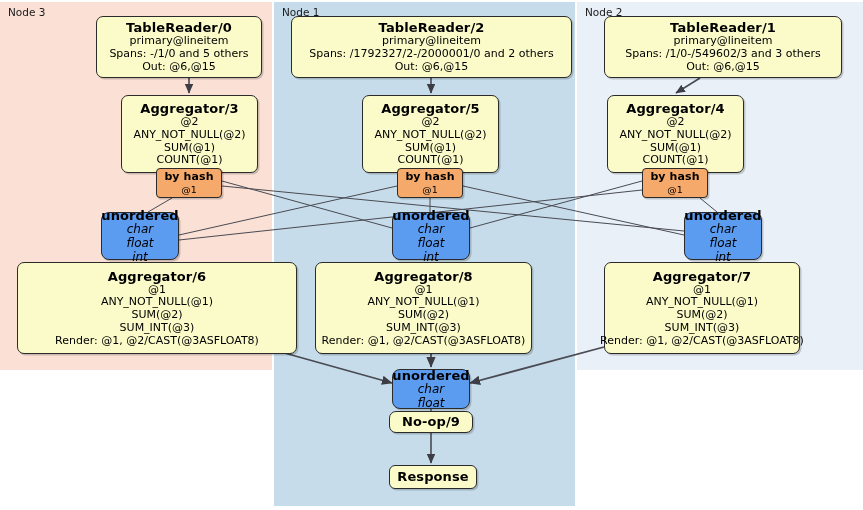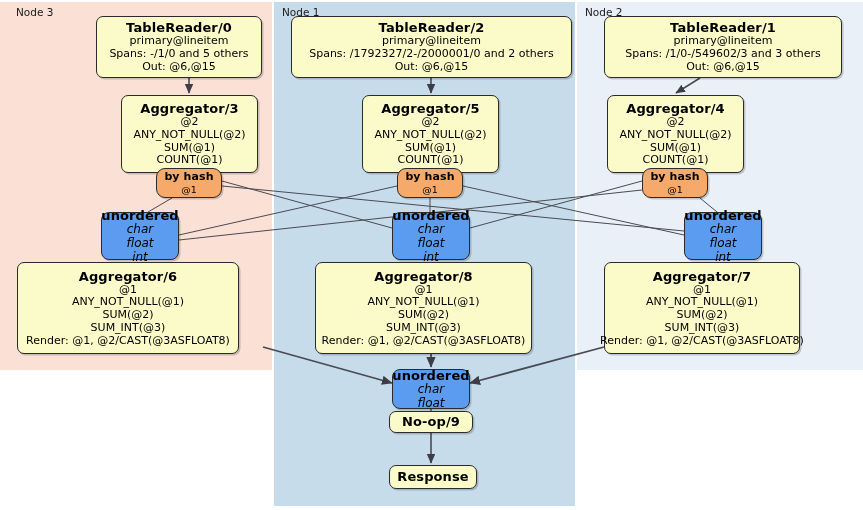--- a/index.html
+++ b/index.html
@@ -21,38 +21,38 @@
   .node{position:absolute;box-sizing:border-box;
         border:1px solid #2b2b2b;
         display:flex;flex-direction:column;align-items:center;
         justify-content:center;line-height:1.16;}
   .node .t{display:block;white-space:nowrap;}
   .node .t.hdr{font-weight:bold;font-size:13px;letter-spacing:.1px;}
   .node .t.sub{font-size:11px;}
 
   .box-yellow{background:#fbfbc9;border-radius:7px;
               box-shadow:1.5px 1.5px 0 rgba(0,0,0,.18);}
-  .box-orange{background:#f5a96a;border-radius:9px;
+  .box-orange{background:#f5a96a;border-radius:4px;
               box-shadow:1.5px 1.5px 0 rgba(0,0,0,.18);}
   .box-blue{background:#5b9bf0;border-radius:8px;
             box-shadow:1.5px 1.5px 0 rgba(0,0,0,.18);}
 
   .box-orange .t.hdr{font-size:11px;font-weight:bold;}
   .box-orange .t.sub{font-size:9.5px;}
   .box-blue .t.hdr{font-size:13px;font-weight:bold;}
   .box-blue .t.sub{font-size:12px;font-style:italic;}
   .node.small .t.hdr{font-size:13px;}
 </style>
 </head>
 <body>
 
 <div id="canvas">
   <div id="clusters">
       <div class="cluster" style="left: 0px; top: 2px; width: 272px; height: 368px; background: rgb(251, 224, 213);"></div>
-      <div class="cluster-label" style="left: 16px; top: 6px;">Node 3</div>
+      <div class="cluster-label" style="left: 8px; top: 6px;">Node 3</div>
       <div class="cluster" style="left: 274px; top: 2px; width: 301px; height: 504px; background: rgb(198, 220, 234);"></div>
       <div class="cluster-label" style="left: 282px; top: 6px;">Node 1</div>
       <div class="cluster" style="left: 577px; top: 2px; width: 286px; height: 368px; background: rgb(233, 240, 248);"></div>
       <div class="cluster-label" style="left: 585px; top: 6px;">Node 2</div>
     </div>
   <svg id="edges" width="863" height="510" viewBox="0 0 863 510">
     <defs>
       <marker id="arrow" markerWidth="7" markerHeight="7" refX="5.6" refY="2.6" orient="auto" markerUnits="strokeWidth">
         <path d="M0,0 L6,2.6 L0,5.2 z" fill="#3d3d45"></path>
       </marker>
@@ -140,21 +140,21 @@
         <span class="t sub">char</span>
         <span class="t sub">float</span>
         <span class="t sub">int</span>
       </div>
       <div class="node box-blue" style="left: 684px; top: 212px; width: 78px; height: 48px;">
         <span class="t hdr">unordered</span>
         <span class="t sub">char</span>
         <span class="t sub">float</span>
         <span class="t sub">int</span>
       </div>
-      <div class="node box-yellow" style="left: 17px; top: 262px; width: 222px; height: 92px;">
+      <div class="node box-yellow" style="left: 17px; top: 262px; width: 280px; height: 92px;">
         <span class="t hdr">Aggregator/6</span>
         <span class="t sub">@1</span>
         <span class="t sub">ANY_NOT_NULL(@1)</span>
         <span class="t sub">SUM(@2)</span>
         <span class="t sub">SUM_INT(@3)</span>
         <span class="t sub">Render: @1, @2/CAST(@3ASFLOAT8)</span>
       </div>
       <div class="node box-yellow" style="left: 315px; top: 262px; width: 217px; height: 92px;">
         <span class="t hdr">Aggregator/8</span>
         <span class="t sub">@1</span>
@@ -172,17 +172,17 @@
         <span class="t sub">Render: @1, @2/CAST(@3ASFLOAT8)</span>
       </div>
       <div class="node box-blue" style="left: 392px; top: 369px; width: 78px; height: 40px;">
         <span class="t hdr">unordered</span>
         <span class="t sub">char</span>
         <span class="t sub">float</span>
       </div>
       <div class="node box-yellow small" style="left: 389px; top: 411px; width: 84px; height: 22px;">
         <span class="t hdr">No-op/9</span>
       </div>
-      <div class="node box-yellow small" style="left: 389px; top: 465px; width: 88px; height: 24px;">
+      <div class="node box-yellow small" style="left: 389px; top: 465px; width: 88px; height: 24px; border-radius: 6px;">
         <span class="t hdr">Response</span>
       </div>
     </div>
 </div>
 
 </body></html>

